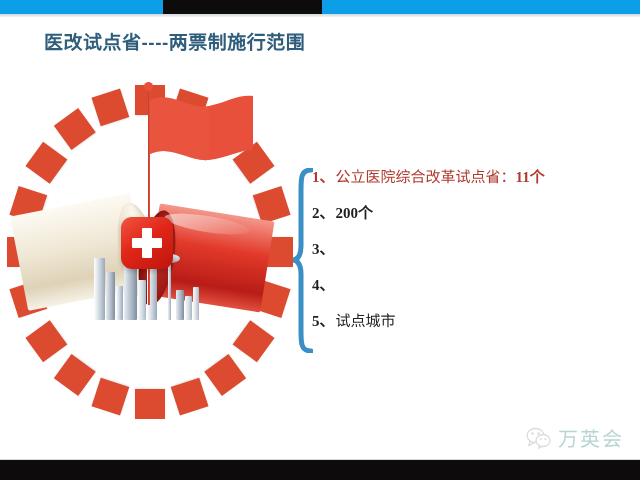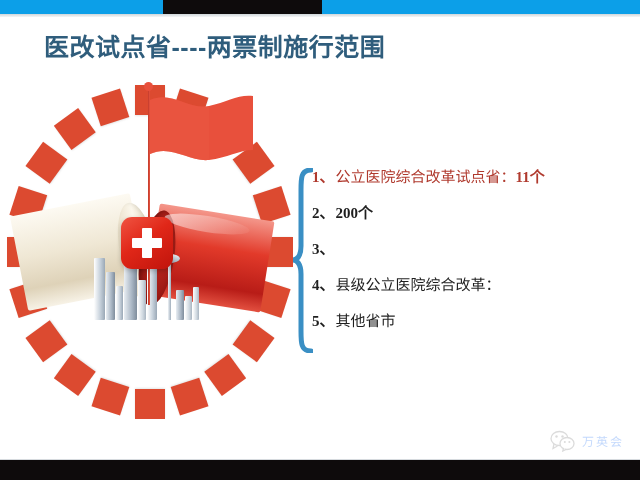--- a/index.html
+++ b/index.html
@@ -44,21 +44,21 @@
     width: 640px;
     height: 3px;
     background: linear-gradient(to bottom, #cfd6da, #f4f6f7);
   }
 
   
   .title {
     position: absolute;
     left: 44px;
     top: 27px;
-    font-size: 25px;
+    font-size: 19px;
     font-weight: bold;
     letter-spacing: 0.5px;
     color: #2F5D7C;
     white-space: nowrap;
     text-shadow: 0 1px 0 rgba(255,255,255,0.8);
   }
 
   
   .graphic {
     position: absolute;
@@ -283,22 +283,22 @@
   
   .watermark {
     position: absolute;
     right: 16px;
     bottom: 28px;
     display: flex;
     align-items: center;
     opacity: 0.30;
   }
   .wm-text {
-    font-size: 12px;
-    color: #3b82f6;
+    font-size: 20px;
+    color: #0f766e;
     letter-spacing: 2px;
     font-family: "Liberation Serif", "DejaVu Serif", serif;
   }
   .wm-icon { margin-right: 6px; }
 
   
   .bottom-line {
     position: absolute;
     left: 0;
     bottom: 20px;
@@ -398,25 +398,24 @@
       </div>
       <div class="list-item">
         <span class="idx">2、</span>
         <span class="num">200个</span>
       </div>
       <div class="list-item">
         <span class="idx">3、</span>
       </div>
       <div class="list-item">
         <span class="idx">4、</span>
-        <span class="txt">县级公立医院综合改革：</span>
       </div>
       <div class="list-item">
         <span class="idx">5、</span>
-        <span class="txt">其他省市</span>
+        <span class="txt">试点城市</span>
       </div>
     </div>
 
   <div class="watermark">
     <svg class="wm-icon" width="26" height="22" viewBox="0 0 26 22">
       <ellipse cx="9.5" cy="8.5" rx="8.5" ry="7" fill="none" stroke="#8a8a8a" stroke-width="1.3"></ellipse>
       <path d="M4,14 L3,18.5 L7.5,16" fill="none" stroke="#8a8a8a" stroke-width="1.3"></path>
       <circle cx="6.5" cy="6.5" r="1.2" fill="#8a8a8a"></circle>
       <circle cx="12.5" cy="6.5" r="1.2" fill="#8a8a8a"></circle>
       <ellipse cx="17" cy="13.5" rx="7" ry="6" fill="#ffffff" stroke="#8a8a8a" stroke-width="1.3"></ellipse>

